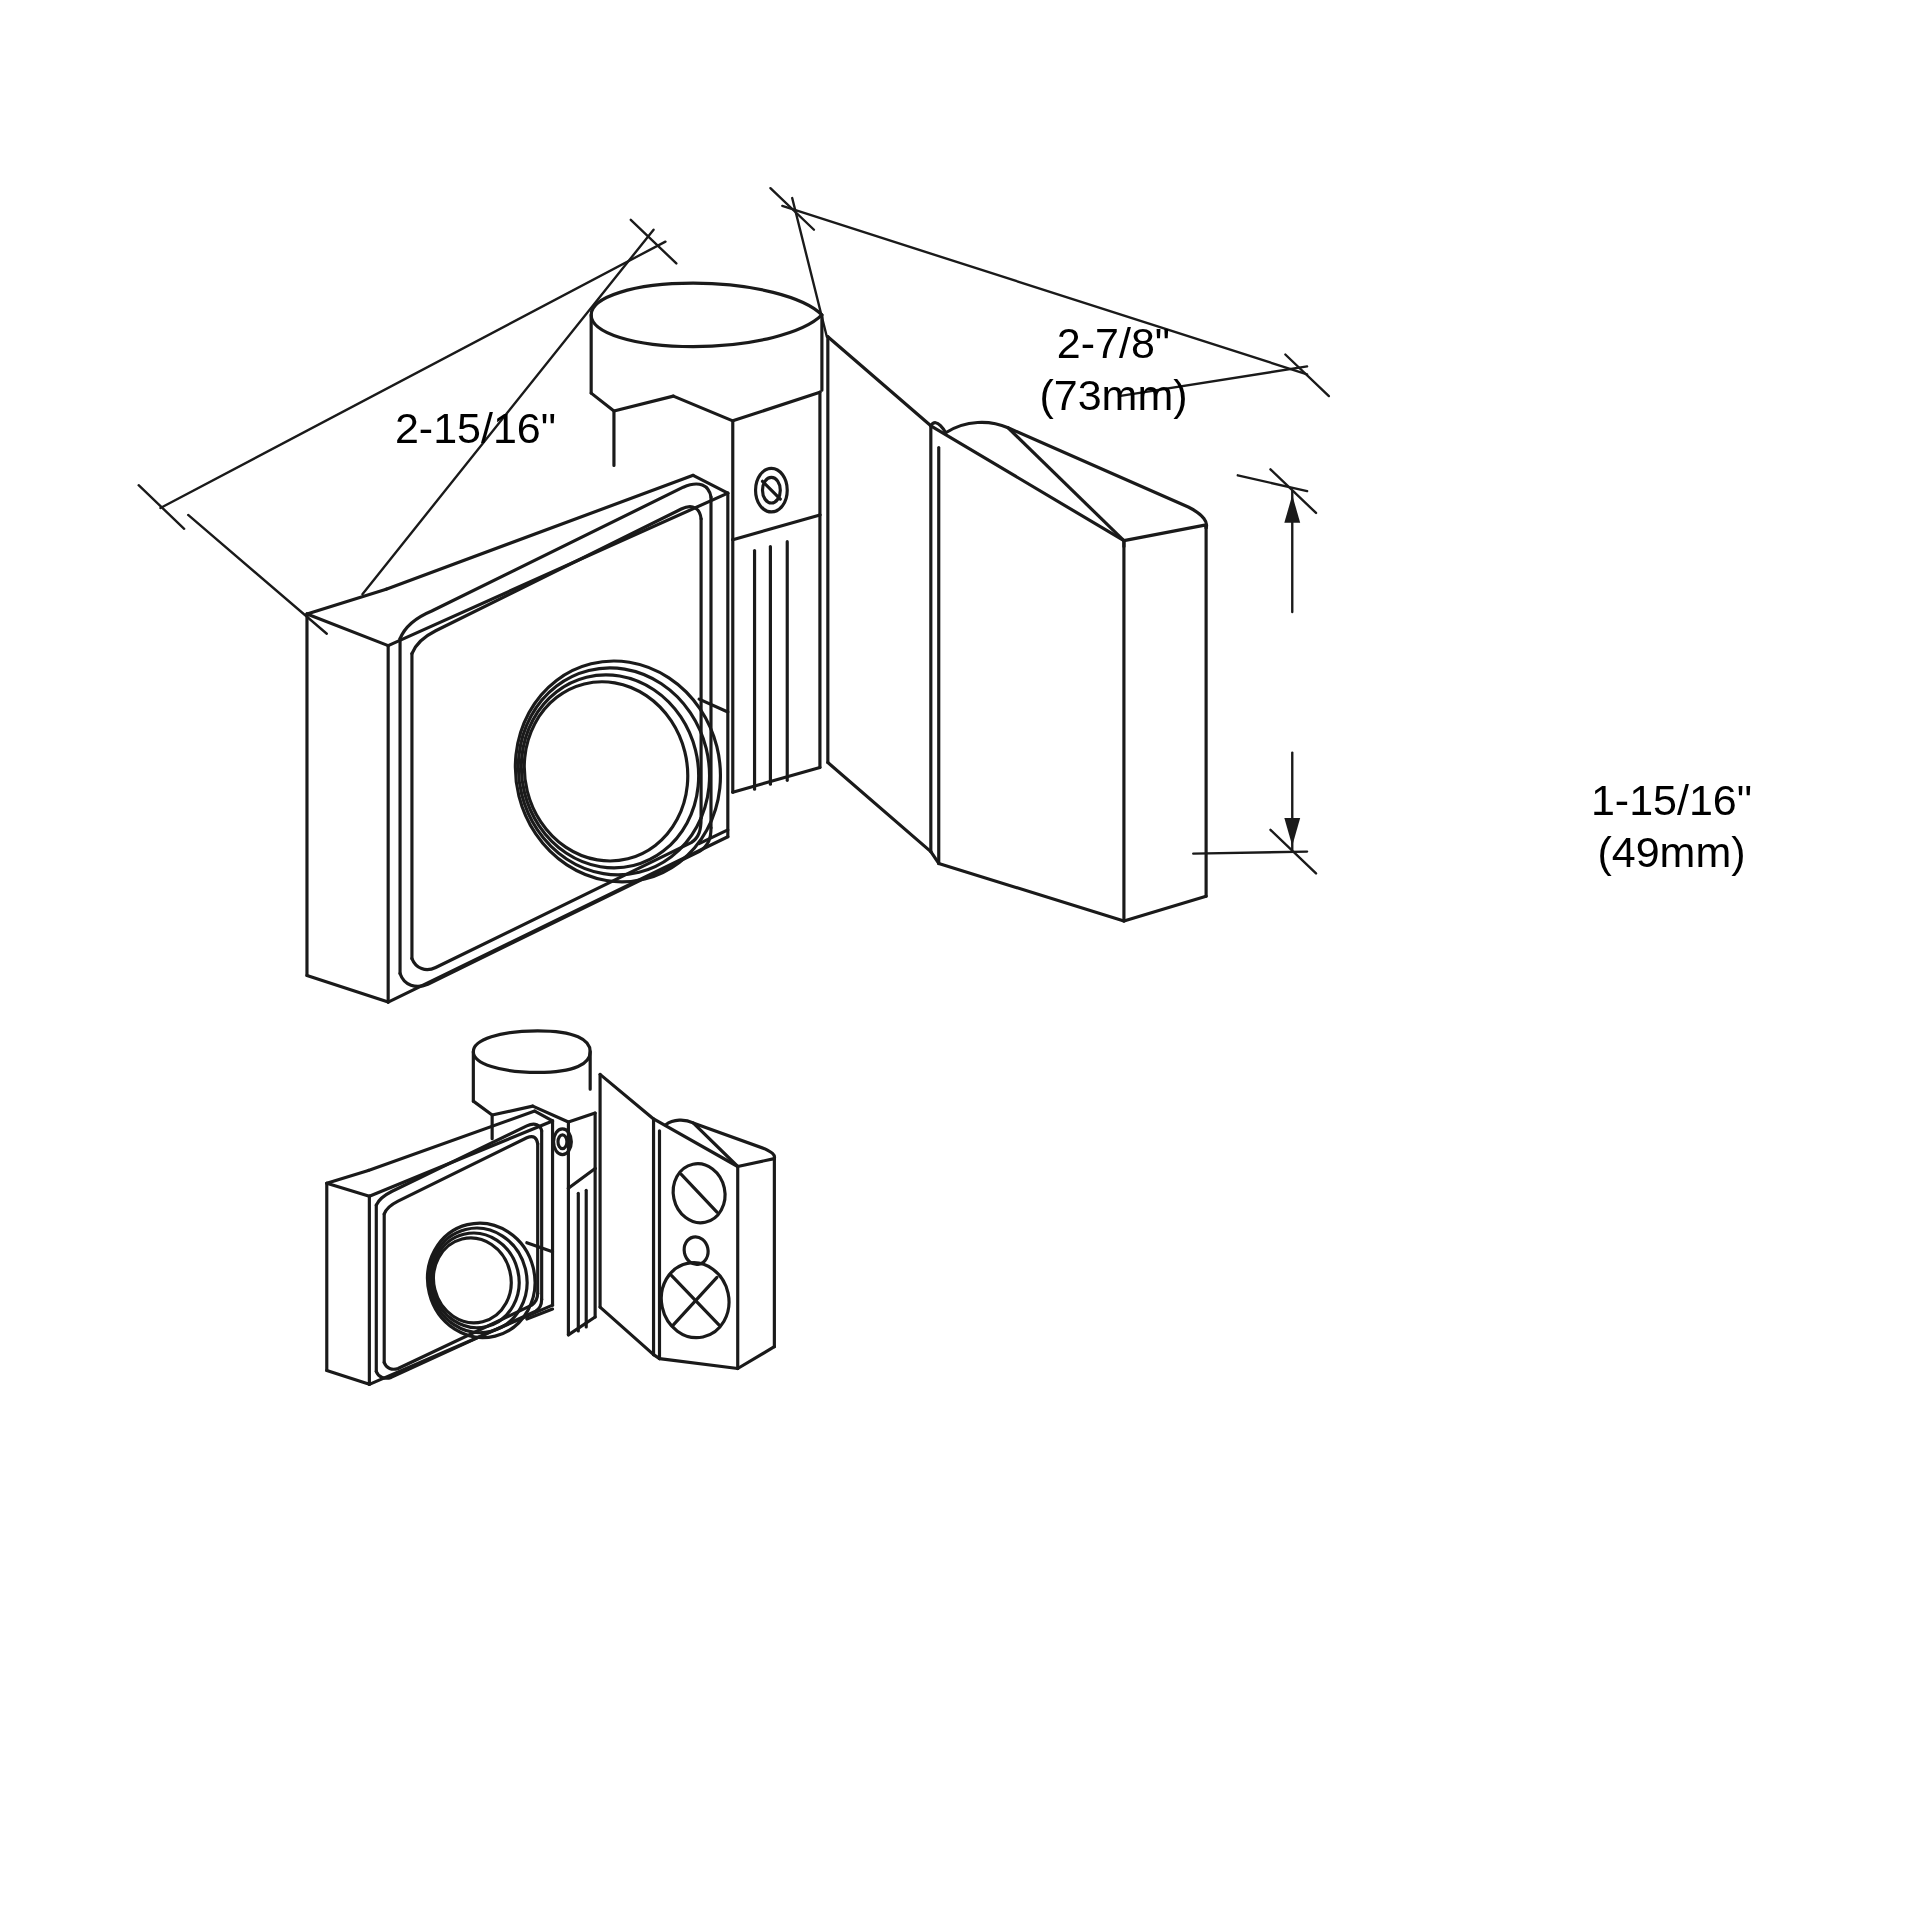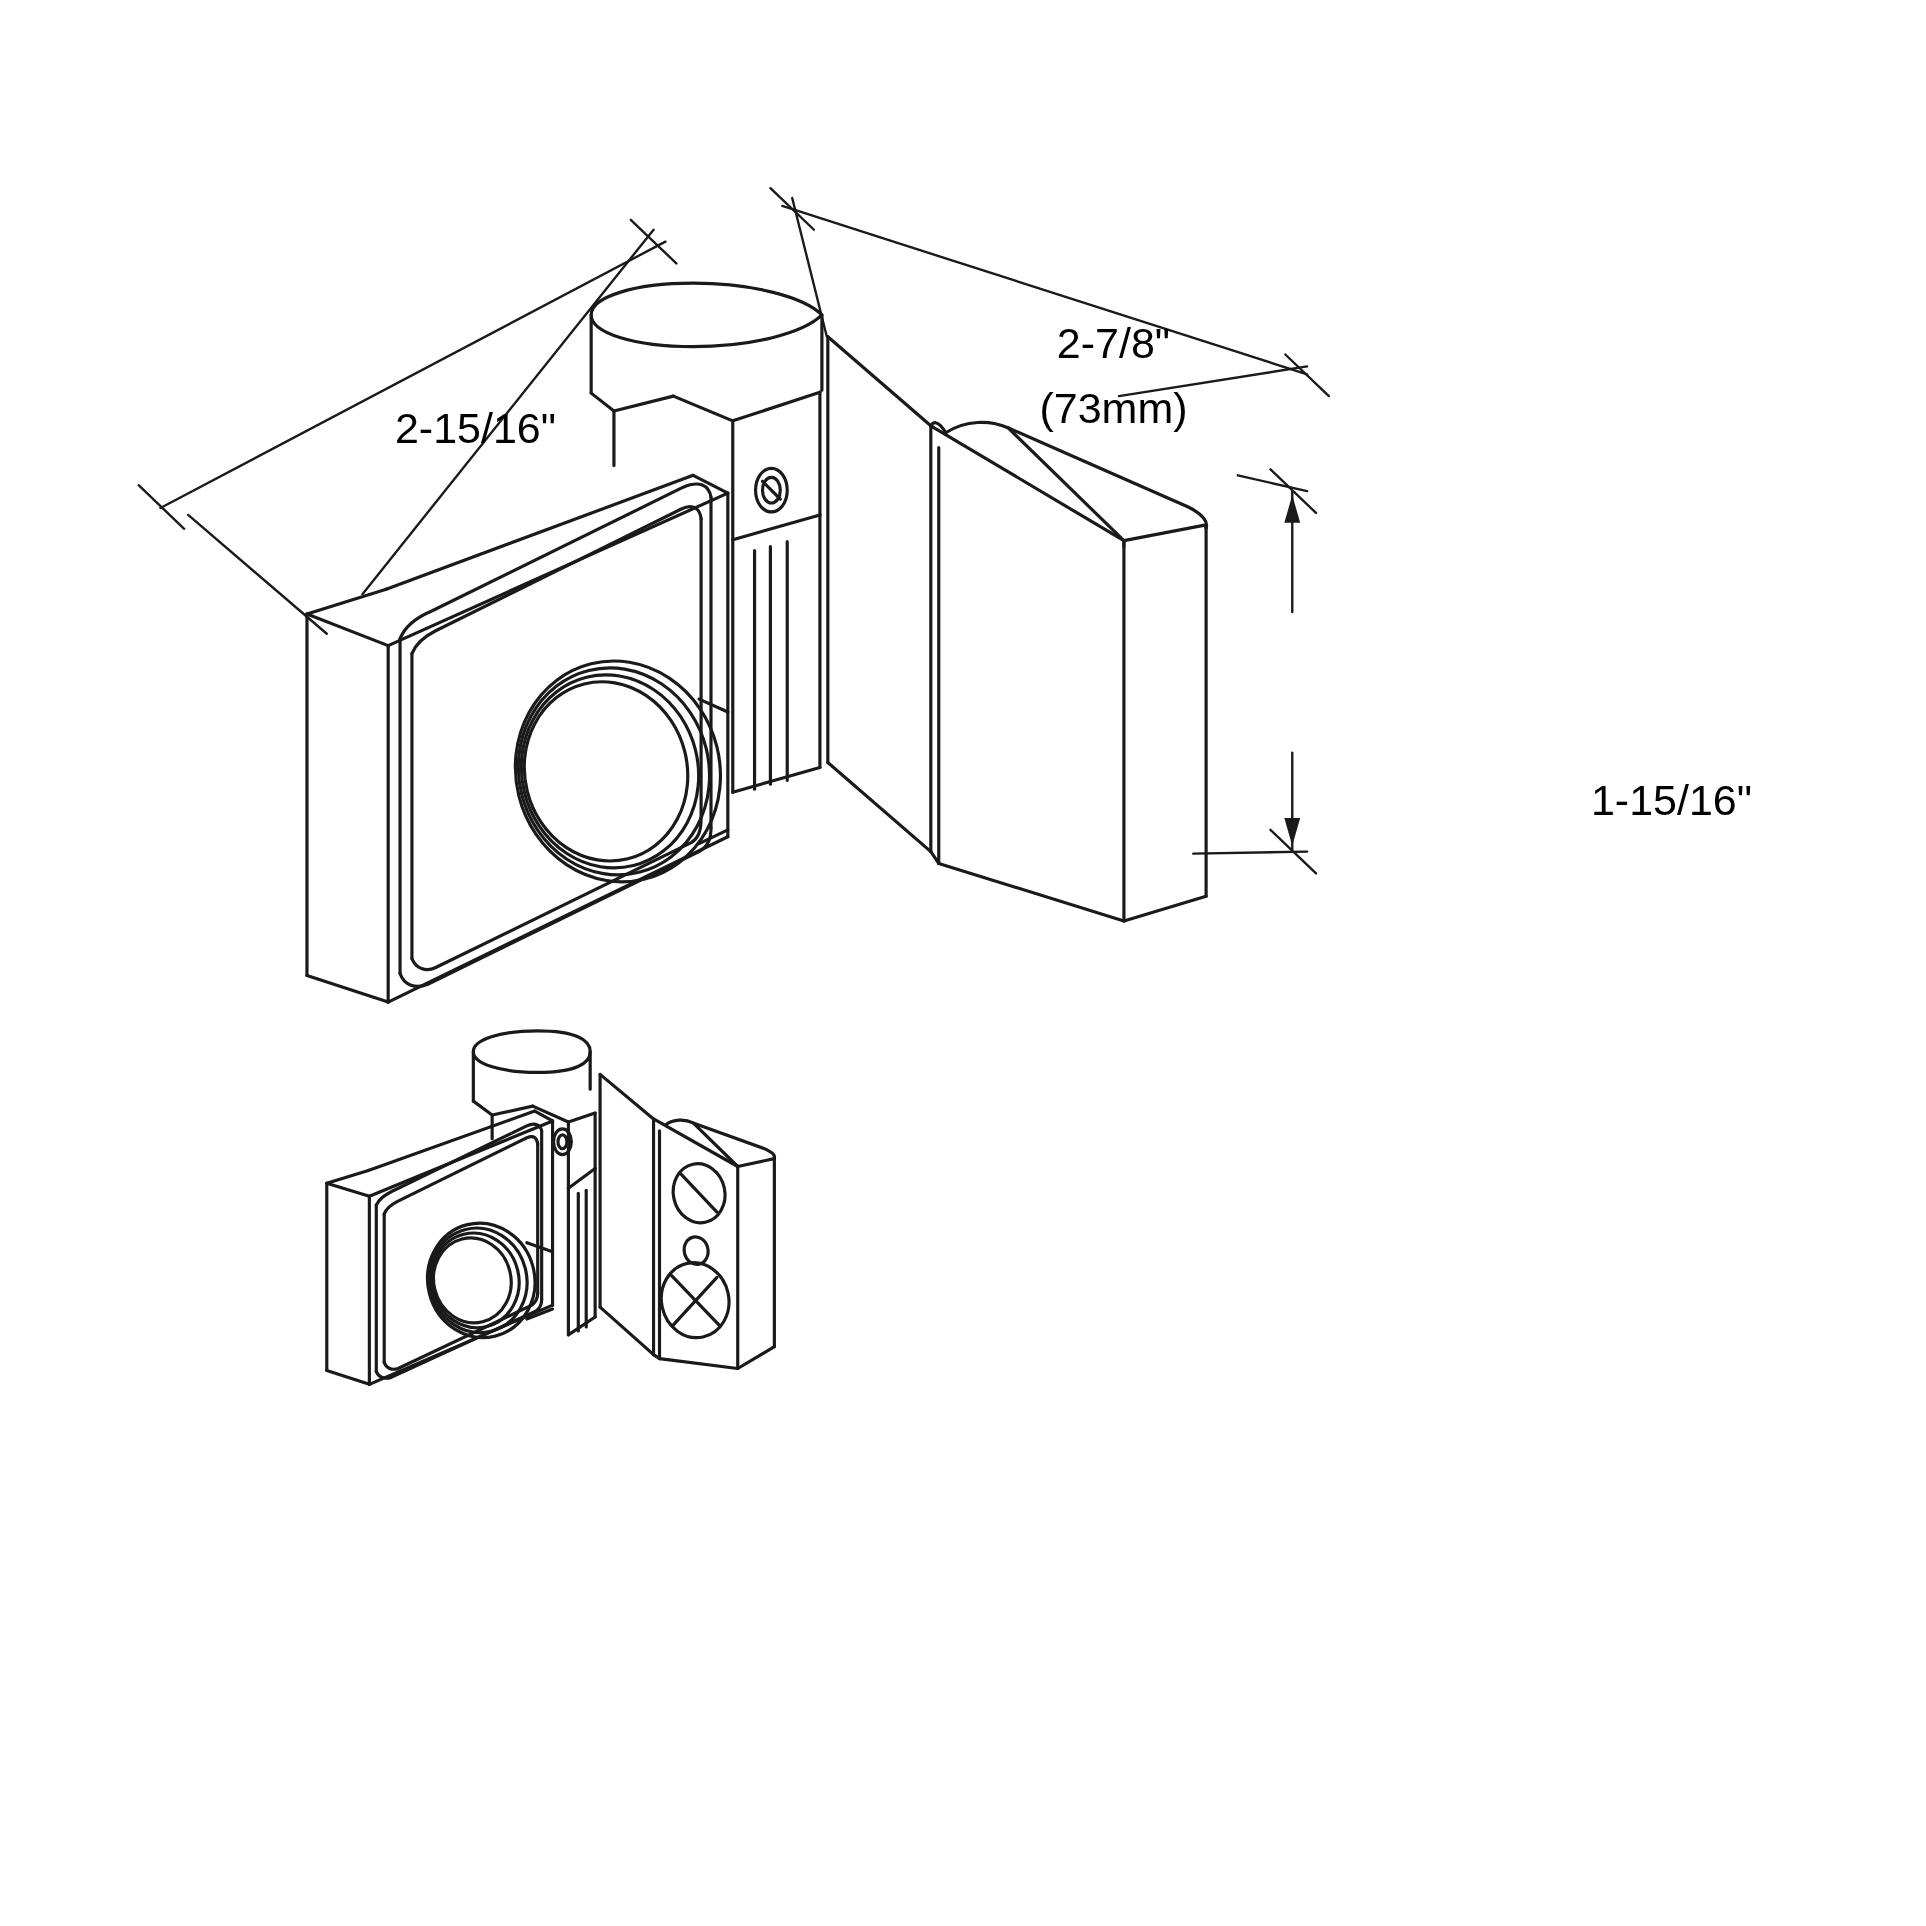--- a/index.html
+++ b/index.html
@@ -29,21 +29,21 @@
   .dim-label {
     position: absolute;
     font-family: "Liberation Sans", sans-serif;
     font-size: 43px;
     line-height: 1.22;
     color: #000000;
     text-align: center;
     white-space: nowrap;
     letter-spacing: 0px;
   }
-  .dim-label .ln2 { display: block; margin-top: 13px; }
+  .dim-label .ln2 { display: block; }
   #label-width-left { left: 327px; top: 402px; width: 297px; }
   #label-width-right { left: 965px; top: 317px; width: 297px; }
   #label-height-right { left: 1523px; top: 774px; width: 297px; }
 </style>
 </head>
 <body>
 
 <div id="stage">
 
   <svg class="drawing" viewBox="0 0 1946 1946">
@@ -228,16 +228,17 @@
     <span>2-15/16"</span>
   </div>
 
   <div class="dim-label" id="label-width-right">
     <span>2-7/8"</span>
     <span class="ln2">(73mm)</span>
   </div>
 
   <div class="dim-label" id="label-height-right">
     <span>1-15/16"</span>
+    <span class="ln2">(49mm)</span>
   </div>
 
 </div>
 
 
 </body></html>

